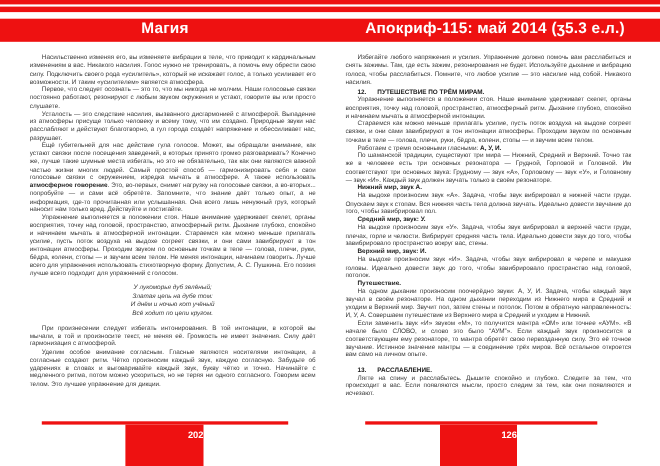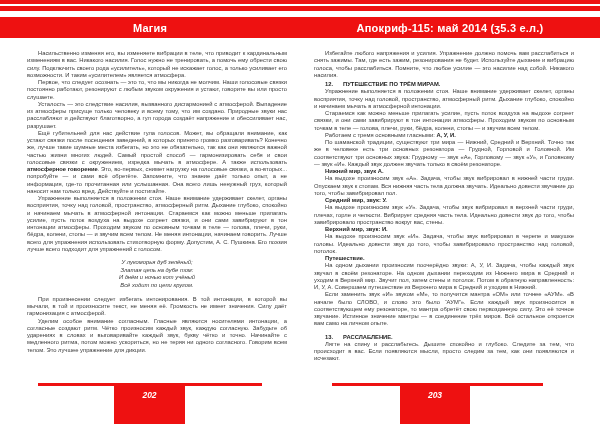--- a/index.html
+++ b/index.html
@@ -14,22 +14,22 @@
     font-family:"Liberation Sans", sans-serif;
   }
   .topstrip{position:absolute;left:0;width:600px;background:var(--accent);}
   .topstrip.s1{top:0;height:4px;}
   .topstrip.s2{top:6px;height:4.5px;}
   .header-bar{
     position:absolute;left:0;top:17px;width:600px;height:21px;
     background:var(--accent);display:flex;
   }
   .header-half{
-    width:50%;display:flex;align-items:center;justify-content:center;
-    color:var(--header-text);font-weight:bold;font-size:11px;letter-spacing:.2px;
+    width:50%;display:flex;justify-content:center;
+    color:var(--header-text);font-weight:bold;font-size:14px;letter-spacing:.2px;
     white-space:nowrap;
   }
   .page{
     position:absolute;top:38px;height:345px;overflow:hidden;
     padding-top:12px;box-sizing:border-box;
   }
   .page.left{left:27px;width:260px;}
   .page.right{left:314px;width:260px;}
   p.body, p.heading, p.subhead{
     margin:0;font-size:5.8px;line-height:7.25px;
@@ -43,21 +43,21 @@
   .verse{
     font-style:italic;text-align:center;margin:6px 0;
     font-size:5.8px;line-height:7.7px;color:var(--text);
   }
   .rule{position:absolute;background:var(--accent);}
   .rule.l{left:38px;top:383px;width:224px;height:3px;}
   .rule.r{left:332px;top:383px;width:211px;height:3px;}
   .pagenum{
     position:absolute;top:386px;height:38px;background:var(--accent);
     color:var(--header-text);font-weight:bold;font-size:8.5px;
-    text-align:center;padding-top:4px;box-sizing:border-box;font-style:italic;
+    text-align:right;padding-top:4px;box-sizing:border-box;
   }
   .pagenum.l{left:114px;width:71px;}
   .pagenum.r{left:400px;width:70px;}
 </style>
 </head>
 <body>
 
 <div class="topstrip s1"></div>
 <div class="topstrip s2"></div>
 
@@ -102,13 +102,13 @@
   <p class="subhead">Путешествие.</p>
   <p class="body">На одном дыхании произносим поочерёдно звуки: А, У, И. Задача, чтобы каждый звук звучал в своём резонаторе. На одном дыхании переходим из Нижнего мира в Средний и уходим в Верхний мир. Звучит пол, затем стены и потолок. Потом в обратную направленность: И, У, А. Совершаем путешествие из Верхнего мира в Средний и уходим в Нижний.</p>
   <p class="body">Если заменить звук «И» звуком «М», то получится мантра «ОМ» или точнее «АУМ». «В начале было СЛОВО, и слово это было “АУМ”». Если каждый звук произносится в соответствующем ему резонаторе, то мантра обретёт свою первозданную силу. Это её точное звучание. Истинное значение мантры — в соединение трёх миров. Всё остальное откроется вам само на личном опыте.</p>
   <p class="heading gap-above"><span class="hnum">13.</span><span>РАССЛАБЛЕНИЕ.</span></p>
   <p class="body">Лягте на спину и расслабьтесь. Дышите спокойно и глубоко. Следите за тем, что происходит в вас. Если появляются мысли, просто следим за тем, как они появляются и исчезают.</p>
 </div>
 
 <div class="rule l"></div>
 <div class="rule r"></div>
 <div class="pagenum l">202</div>
-<div class="pagenum r">203</div>
+<div class="pagenum r">126</div>
 
 </body></html>

